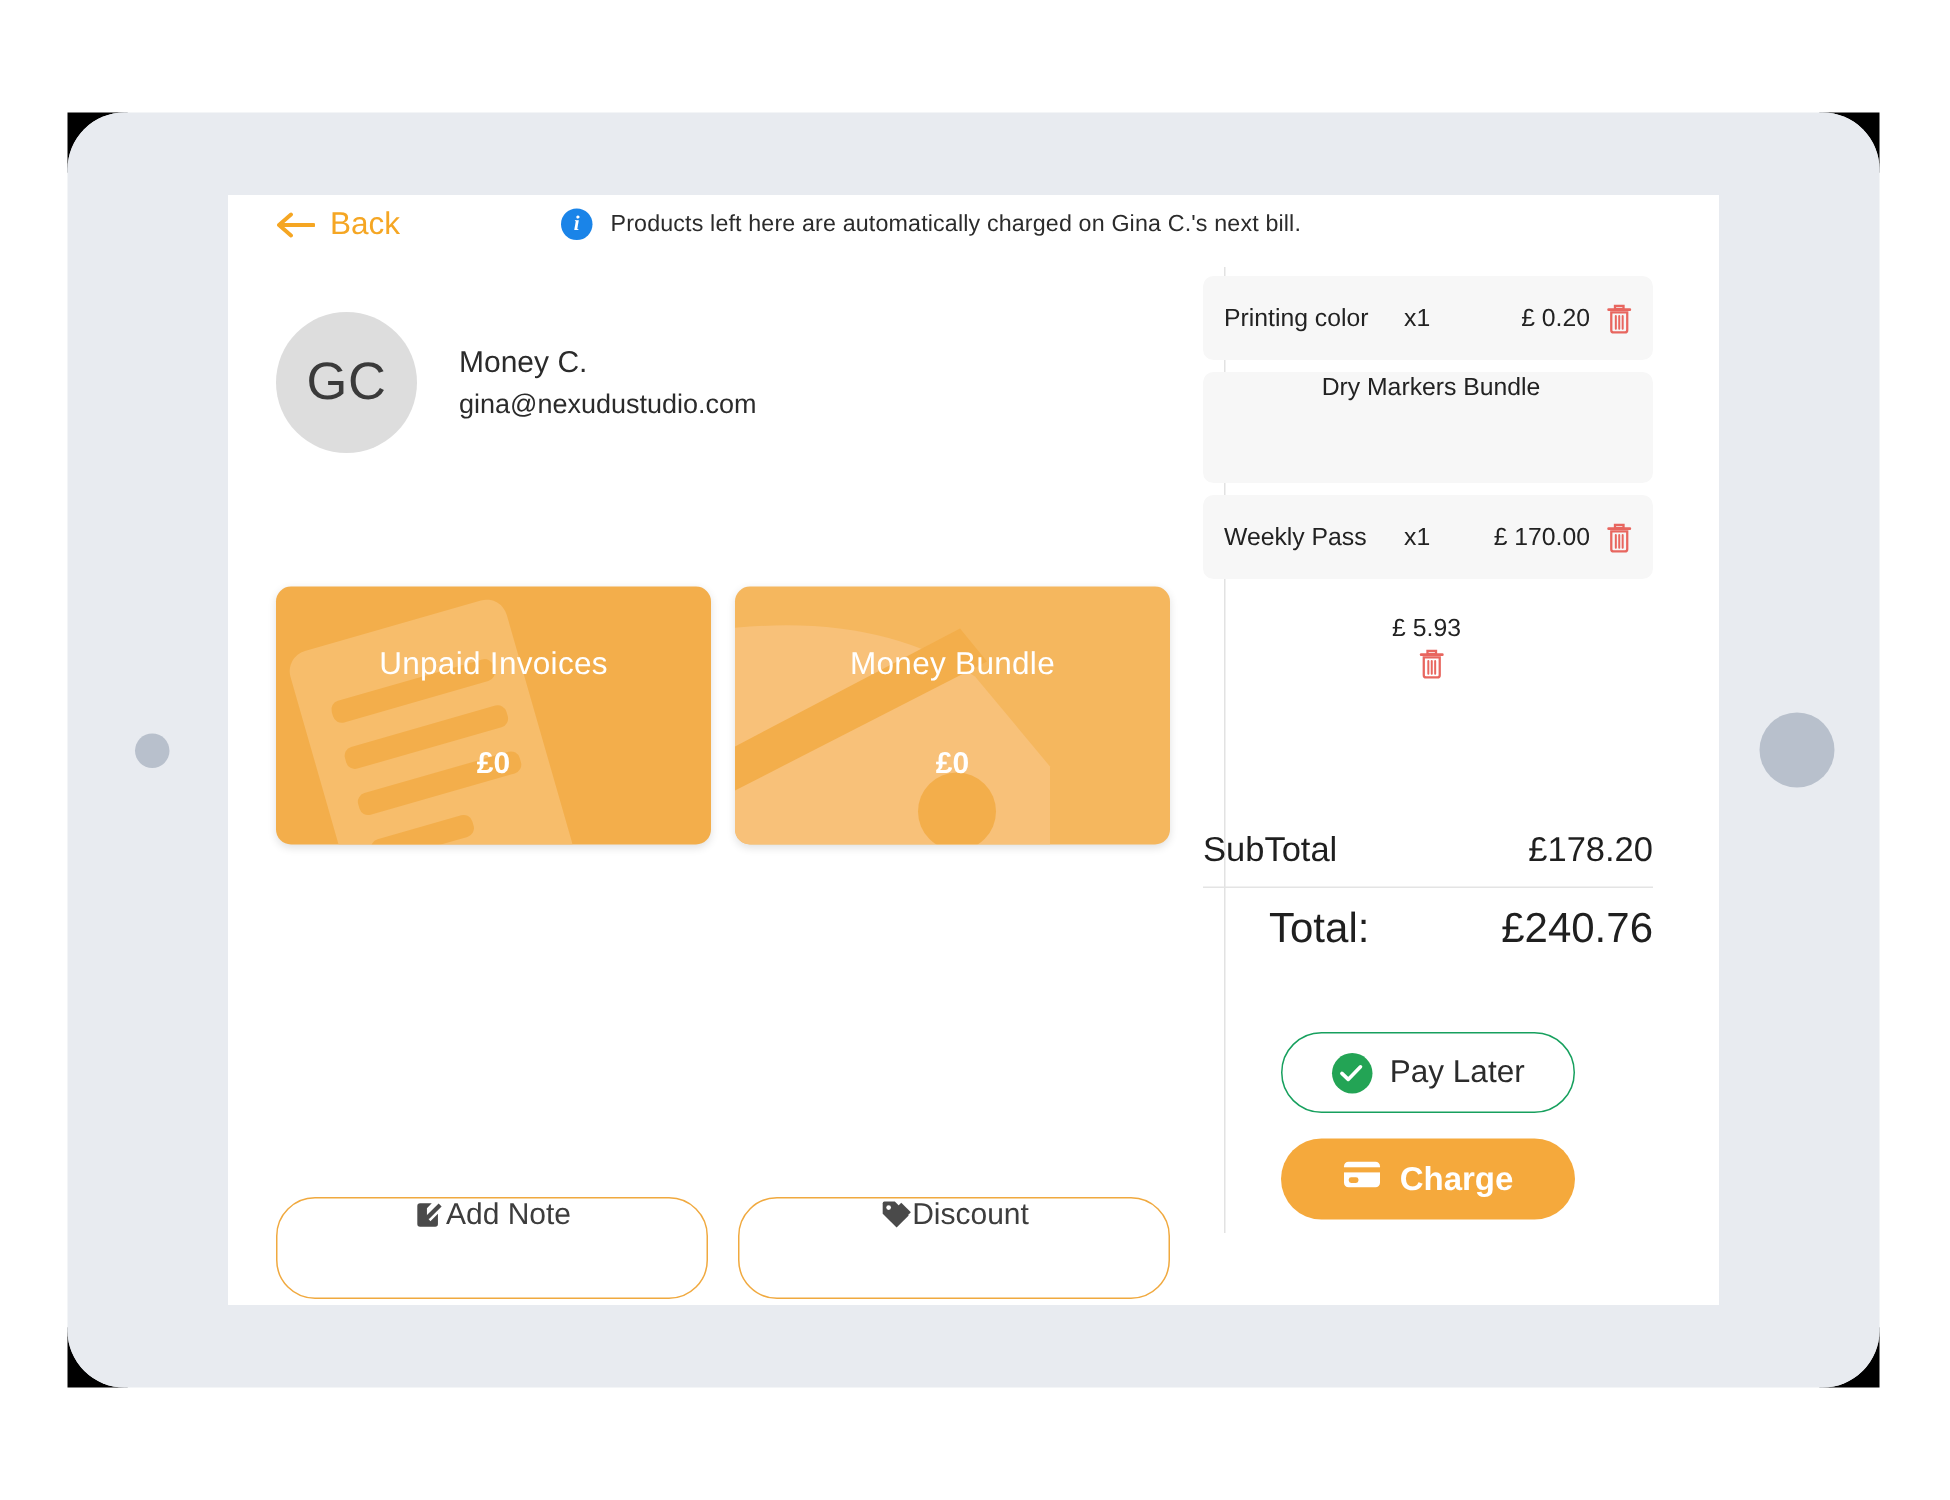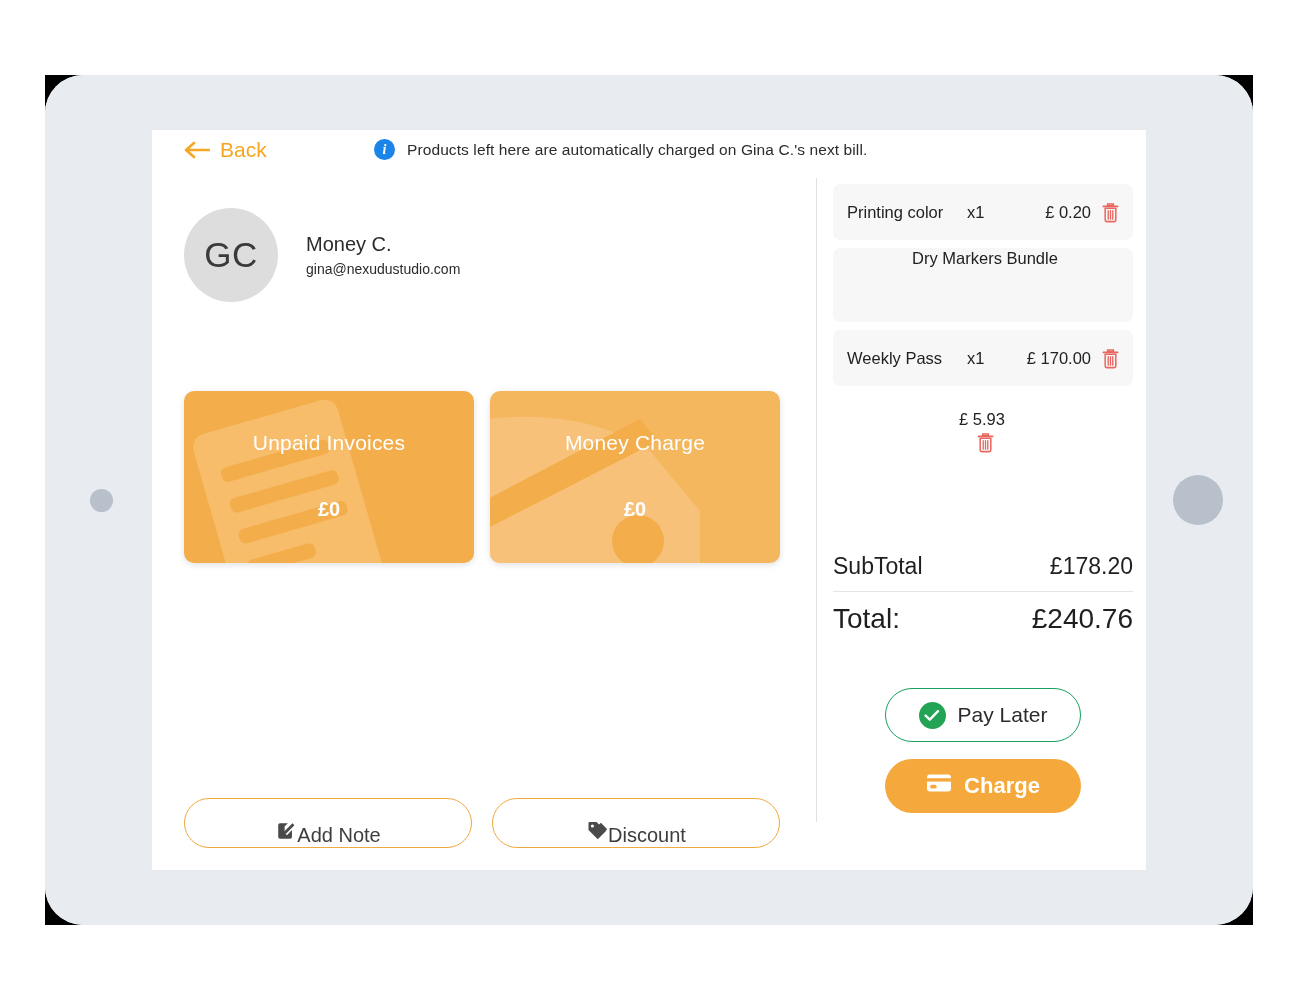--- a/index.html
+++ b/index.html
@@ -81,21 +81,21 @@
   .left-pane { position: absolute; left: 0; top: 48px; width: 665px; height: 692px; }
 
   .customer { position: absolute; left: 32px; top: 30px; display: flex; align-items: center; gap: 28px; }
   .avatar {
     width: 94px; height: 94px; border-radius: 50%;
     background: #dddddd; color: #3a3a3a;
     display: flex; align-items: center; justify-content: center;
     font-size: 35px; letter-spacing: .5px;
   }
   .cust-name { font-size: 20px; color: #2b2b2b; margin-bottom: 5px; }
-  .cust-email { font-size: 14px; color: #2b2b2b; }
+  .cust-email { font-size: 18px; color: #2b2b2b; }
 
   .cards { position: absolute; left: 32px; top: 213px; display: flex; gap: 16px; }
   .stat-card {
     position: relative; width: 290px; height: 172px;
     border-radius: 10px; overflow: hidden;
     box-shadow: 0 2px 6px rgba(0,0,0,.12);
     cursor: pointer;
   }
   .card-unpaid { background: #f3ae4b; }
   .card-credit { background: #f5b75e; }
@@ -105,32 +105,32 @@
     text-align: center; color: #ffffff; font-size: 21px; font-weight: normal;
     letter-spacing: .2px;
   }
   .stat-card .value {
     position: absolute; left: 0; right: 0; top: 107px;
     text-align: center; color: #ffffff; font-size: 20px; font-weight: bold;
   }
 
   .bottom-actions { position: absolute; left: 32px; top: 620px; display: flex; gap: 20px; }
   .pill-btn {
-    width: 288px; height: 50px; border-radius: 26px;
+    width: 288px; height: 68px; border-radius: 26px;
     border: 1.6px solid #f0a93f; background: #ffffff;
-    display: flex; align-items: flex-end; justify-content: center; 
+    display: flex; align-items: flex-start; justify-content: center; 
     font-size: 20px; color: #3d3d3d; cursor: pointer;
     font-family: "Liberation Sans", sans-serif;
   }
 
   
   .divider { position: absolute; left: 664px; top: 48px; width: 1px; height: 644px; background: #e2e2e2; }
 
   
-  .right-pane { position: absolute; left: 665px; top: 48px; width: 329px; height: 692px; }
+  .right-pane { position: absolute; left: 634px; top: 48px; width: 329px; height: 692px; }
 
   .cart { position: absolute; left: 16px; top: 6px; width: 300px; }
   .cart-row {
     position: relative; display: flex; align-items: center;
     background: #f7f7f7; border-radius: 7px;
     height: 56px; margin-bottom: 8px; padding: 0 10px 0 14px;
   }
   .cart-row.tall { height: 74px; flex-direction: column; }
   .cart-name { flex: 0 0 120px; font-size: 16.5px; color: #222; line-height: 1.25; }
   .cart-qty { flex: 0 0 42px; font-size: 16.5px; color: #222; }
@@ -139,21 +139,21 @@
 
   .totals { position: absolute; left: 16px; top: 375px; width: 300px; }
   .subtotal-row {
     display: flex; justify-content: space-between; align-items: baseline;
     font-size: 23px; color: #1f1f1f; padding-bottom: 11px;
     border-bottom: 1px solid #e4e4e4;
     gap: 12px;
   }
   .total-row {
     display: flex; justify-content: space-between; align-items: baseline;
-    font-size: 28px; color: #1f1f1f; padding-top: 11px;
+    font-size: 28px; color: #1f1f1f; padding-top: 11px; margin-left: 44px;
   }
 
   .pay-actions { position: absolute; left: 68px; top: 510px; width: 196px; }
   .pay-later-btn {
     width: 196px; height: 54px; border-radius: 28px;
     border: 1.6px solid #17a05e; background: #ffffff;
     display: flex; align-items: center; justify-content: center; gap: 12px;
     font-size: 21px; color: #2b2b2b; cursor: pointer; margin-bottom: 17px;
     font-family: "Liberation Sans", sans-serif;
   }
@@ -228,21 +228,21 @@
           <div class="label">Unpaid Invoices</div>
           <div class="value">£0</div>
         </div>
 
         <div class="stat-card card-credit">
           <svg class="card-art" viewBox="0 0 290 172">
             <path d="M-20 30 Q90 14 160 60 L210 120 L210 200 L-20 200 Z" fill="#f8c179"></path>
             <path d="M-14 114 L150 28 L168 50 L0 136 Z" fill="#f3ae4b"></path>
             <circle cx="148" cy="150" r="26" fill="#f3ae4b"></circle>
           </svg>
-          <div class="label">Money Charge</div>
+          <div class="label">Money Bundle</div>
           <div class="value">£0</div>
         </div>
 
       </div>
 
       <div class="bottom-actions">
         <button class="pill-btn">
           <span>
             <svg width="22" height="22" viewBox="0 0 24 24">
               <path d="M3.5 5.5 A2 2 0 0 1 5.5 3.5 L14 3.5 L10.5 7 L10.5 13.5 L3.5 13.5 Z

